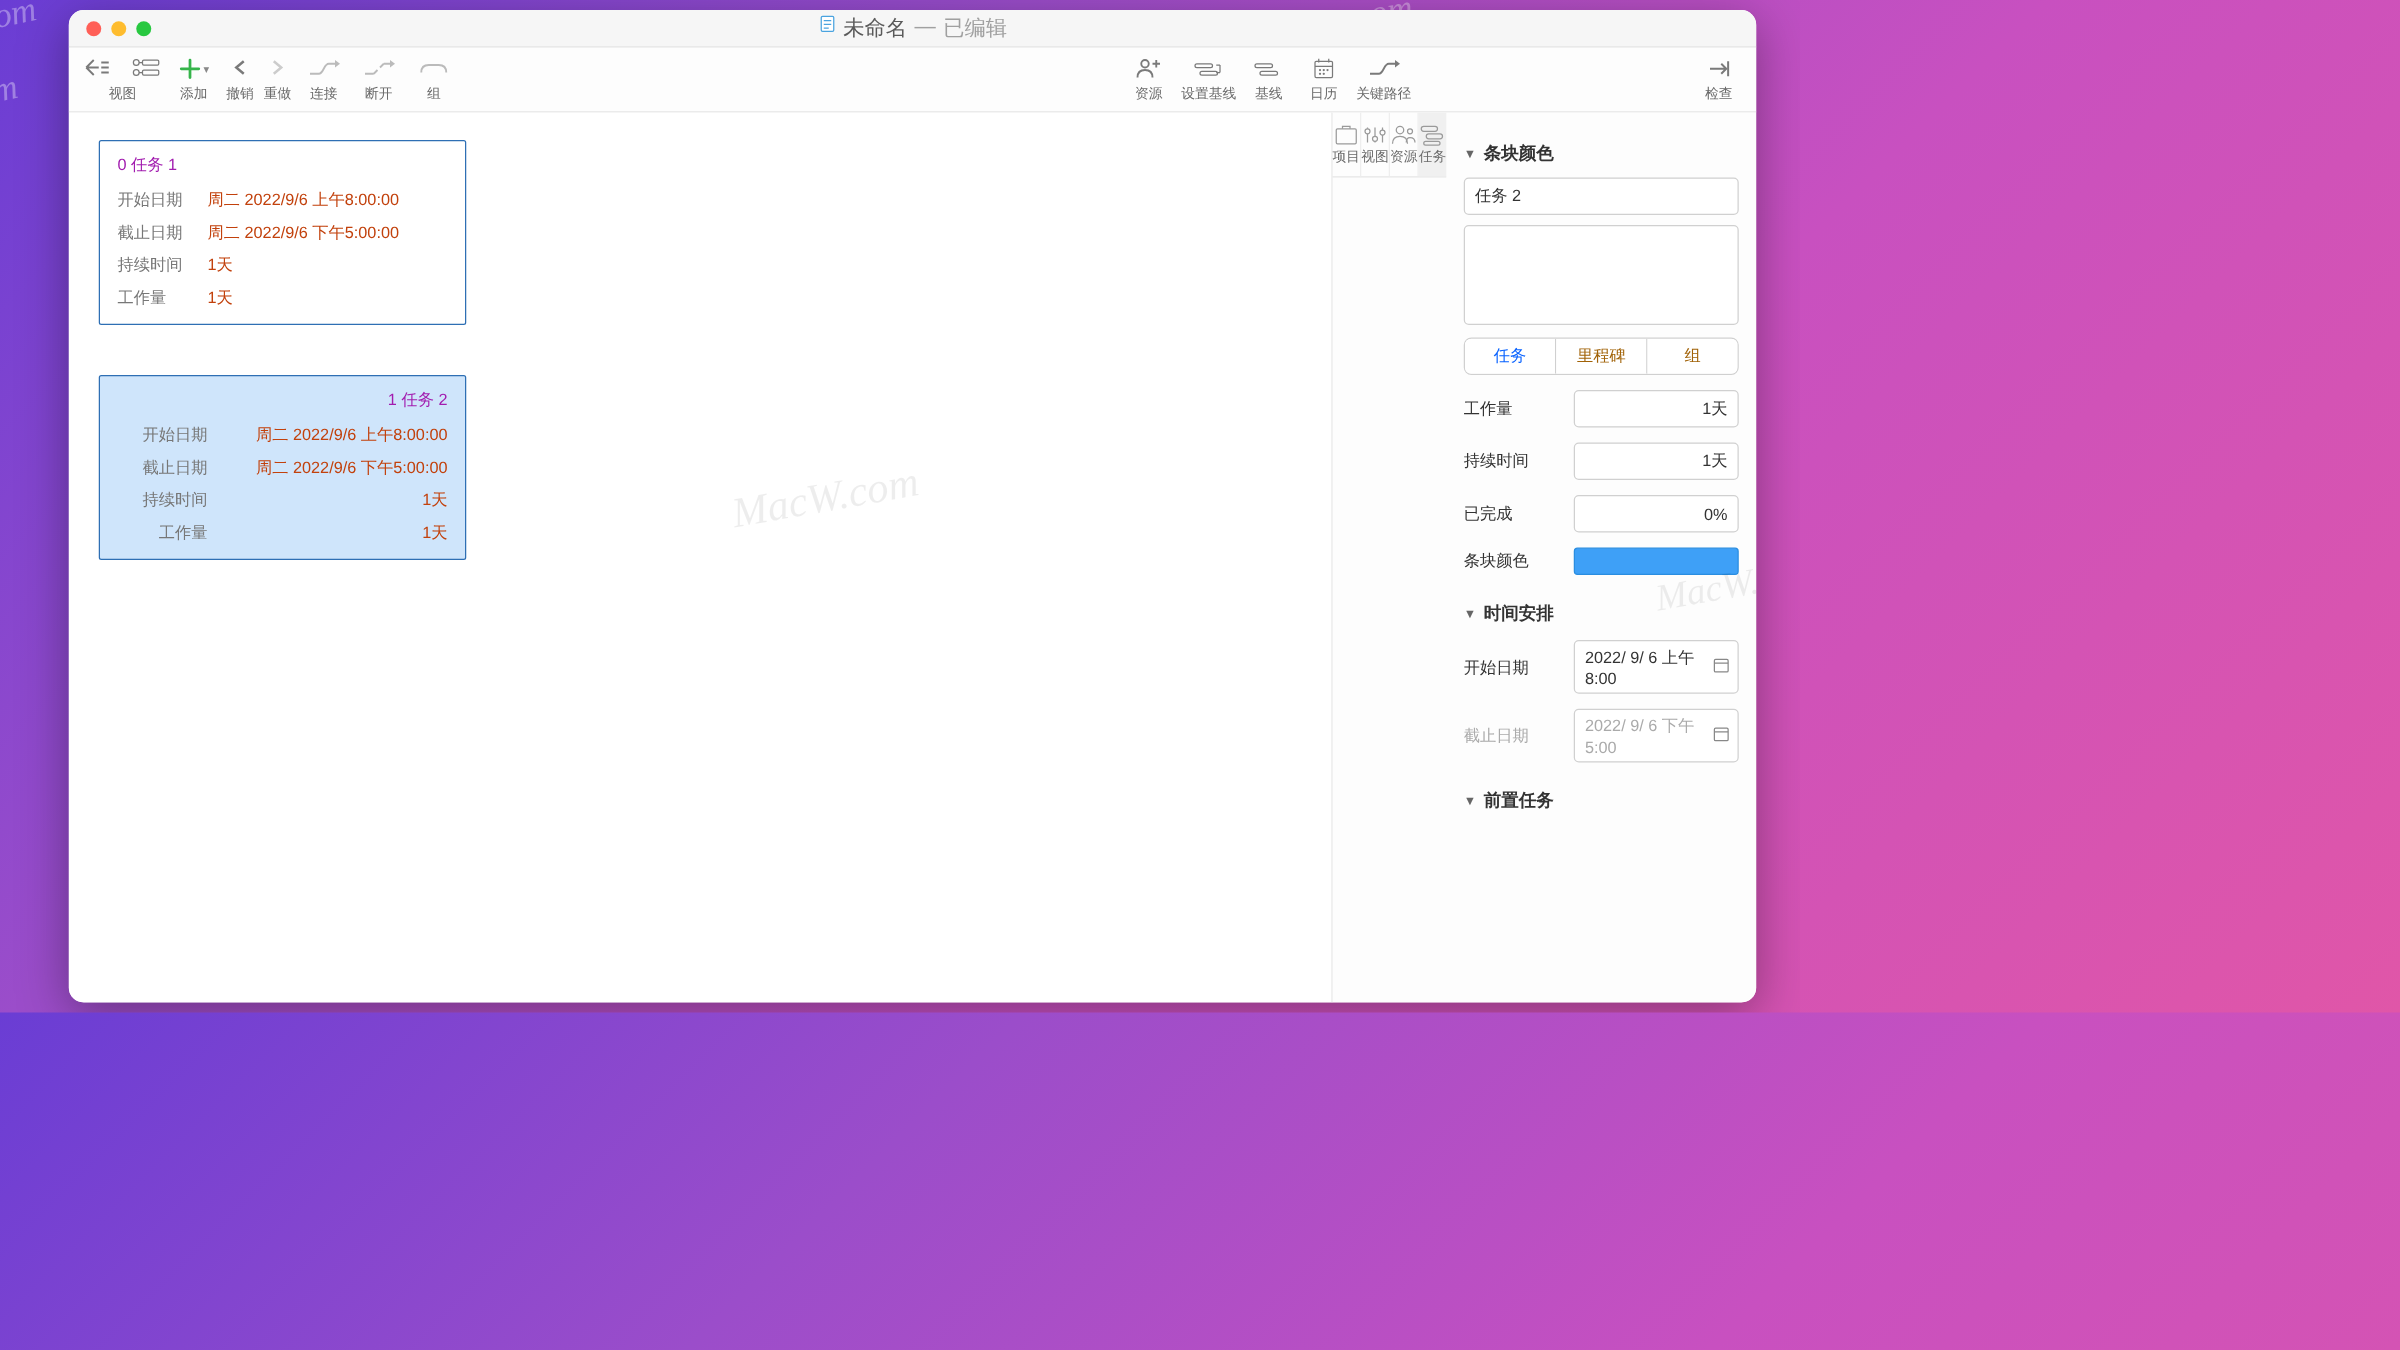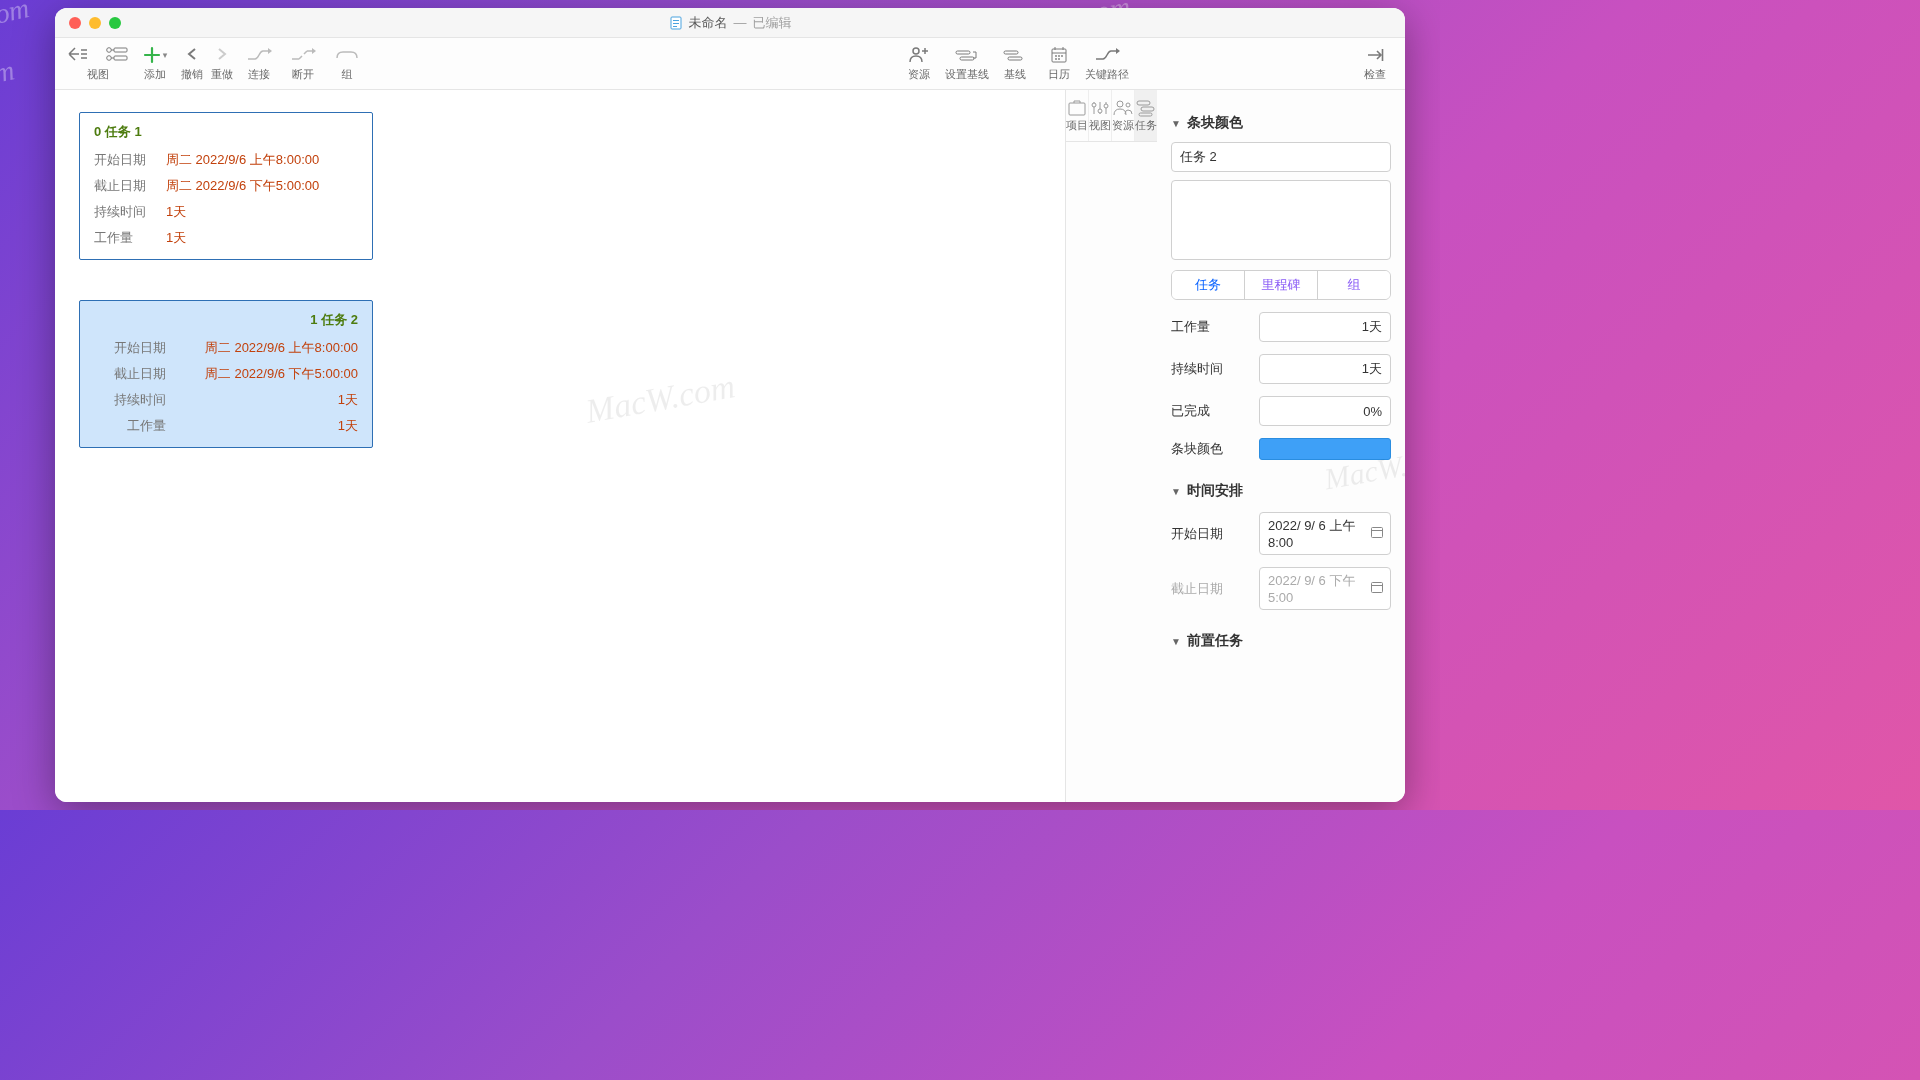--- a/index.html
+++ b/index.html
@@ -42,22 +42,22 @@
     position: relative;
     border-bottom: 1px solid #e5e5e5;
   }
   .traffic-lights { display: flex; gap: 8px; margin-left: 14px; }
   .traffic-lights span { width: 12px; height: 12px; border-radius: 50%; display: block; }
   .tl-close { background: #ff5f57; }
   .tl-min { background: #febc2e; }
   .tl-max { background: #28c840; }
   .title-center {
     position: absolute; left: 0; right: 0; text-align: center;
-    font-size: 13px; color: #5a5a5a; pointer-events: none;
-    display: flex; justify-content: center; align-items: center; gap: 6px;
+    font-size: 17px; color: #5a5a5a; pointer-events: none;
+    display: flex; justify-content: center; gap: 6px;
   }
   .title-center .doc-icon { width: 14px; height: 14px; display:inline-block; }
   .title-center .dim { color:#a0a0a0; }
   .toolbar {
     height: 52px;
     background: #fdfdfd;
     border-bottom: 1px solid #e5e5e5;
     display: flex;
     align-items: stretch;
     padding: 0 8px;
@@ -79,21 +79,21 @@
     flex:1; display:flex; overflow:hidden;
   }
   .canvas {
     flex:1; position:relative; background:#fff; overflow:hidden;
   }
   .task-card {
     position:absolute; width:294px; border:1px solid #2e6fb4; border-radius:2px;
     background:#fff; font-size:13px;
   }
   .task-card.selected { background:#cfe5fb; border-color:#2e6fb4;text-align:right; }
-  .task-card .card-title { font-weight:700; padding:10px 14px 6px; color:#4d7c0f;}
+  .task-card .card-title { font-weight:400; padding:10px 14px 6px; color:#a21caf;}
   .task-card .row { display:flex; padding:4px 14px; color:#333;}
   .task-card .row .k { width:72px; color:#777;}
   .task-card .row .v { flex:1; color:#c2410c;}
   .task-card .pad-bottom { height:8px;}
   .inspector {
     width:340px; border-left:1px solid #e5e5e5; background:#fdfdfd; display:flex; 
   }
   .ins-tabs { display:flex; border-bottom:1px solid #e5e5e5; height:52px;}
   .ins-tab { flex:1; display:flex; flex-direction:column; align-items:center; justify-content:center;
     font-size:11px; color:#6a6a6a; border-right:1px solid #eee; cursor:default;}
@@ -104,21 +104,21 @@
   .section-head { display:flex; align-items:center; gap:6px; font-weight:600; font-size:14px; color:#333; margin:14px 0 10px;}
   .section-head .tri { font-size:10px; color:#666;}
   .field-input {
     width:100%; height:30px; border:1px solid #d0d0d0; border-radius:4px; background:#fff;
     padding:0 8px; font-size:13px; color:#333; display:flex; align-items:center;
   }
   .field-textarea {
     width:100%; height:80px; border:1px solid #d0d0d0; border-radius:4px; background:#fff; margin-top:8px;
   }
   .seg { display:flex; border:1px solid #d0d0d0; border-radius:6px; overflow:hidden; margin-top:10px;}
-  .seg .seg-item { flex:1; text-align:center; padding:5px 0; font-size:13px; color:#8b5cf6; border-right:1px solid #d0d0d0;
+  .seg .seg-item { flex:1; text-align:center; padding:5px 0; font-size:13px; color:#a16207; border-right:1px solid #d0d0d0;
     background:#fff; cursor:default;}
   .seg .seg-item:last-child{border-right:none;}
   .seg .seg-item.active{ color:#0a63ff; }
   .prop-row { display:flex; align-items:center; margin-top:12px; gap:10px;}
   .prop-row .plabel { width:78px; font-size:13px; color:#333;}
   .prop-row .pval { flex:1; }
   .pval .box {
     height:30px; border:1px solid #d0d0d0; border-radius:4px; background:#fff;
     display:flex; align-items:center; justify-content:flex-end; padding:0 8px; font-size:13px; color:#333;
   }

